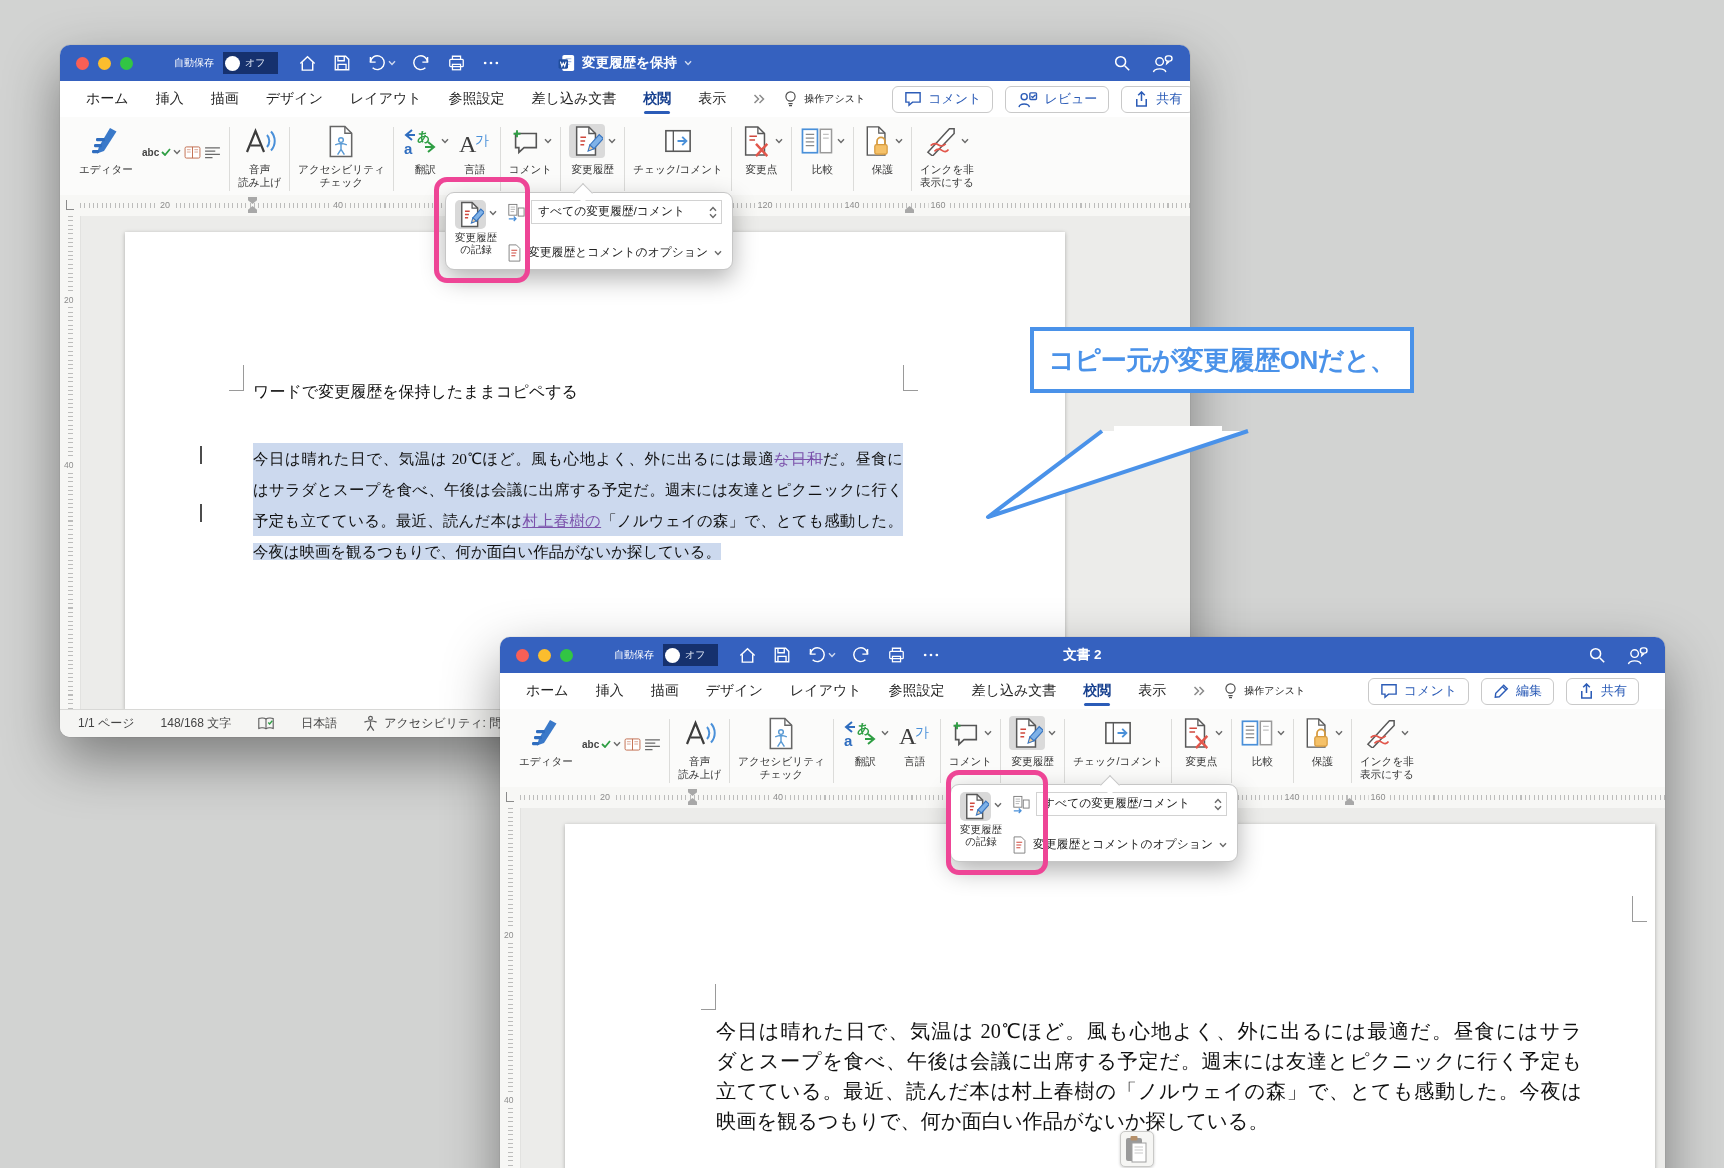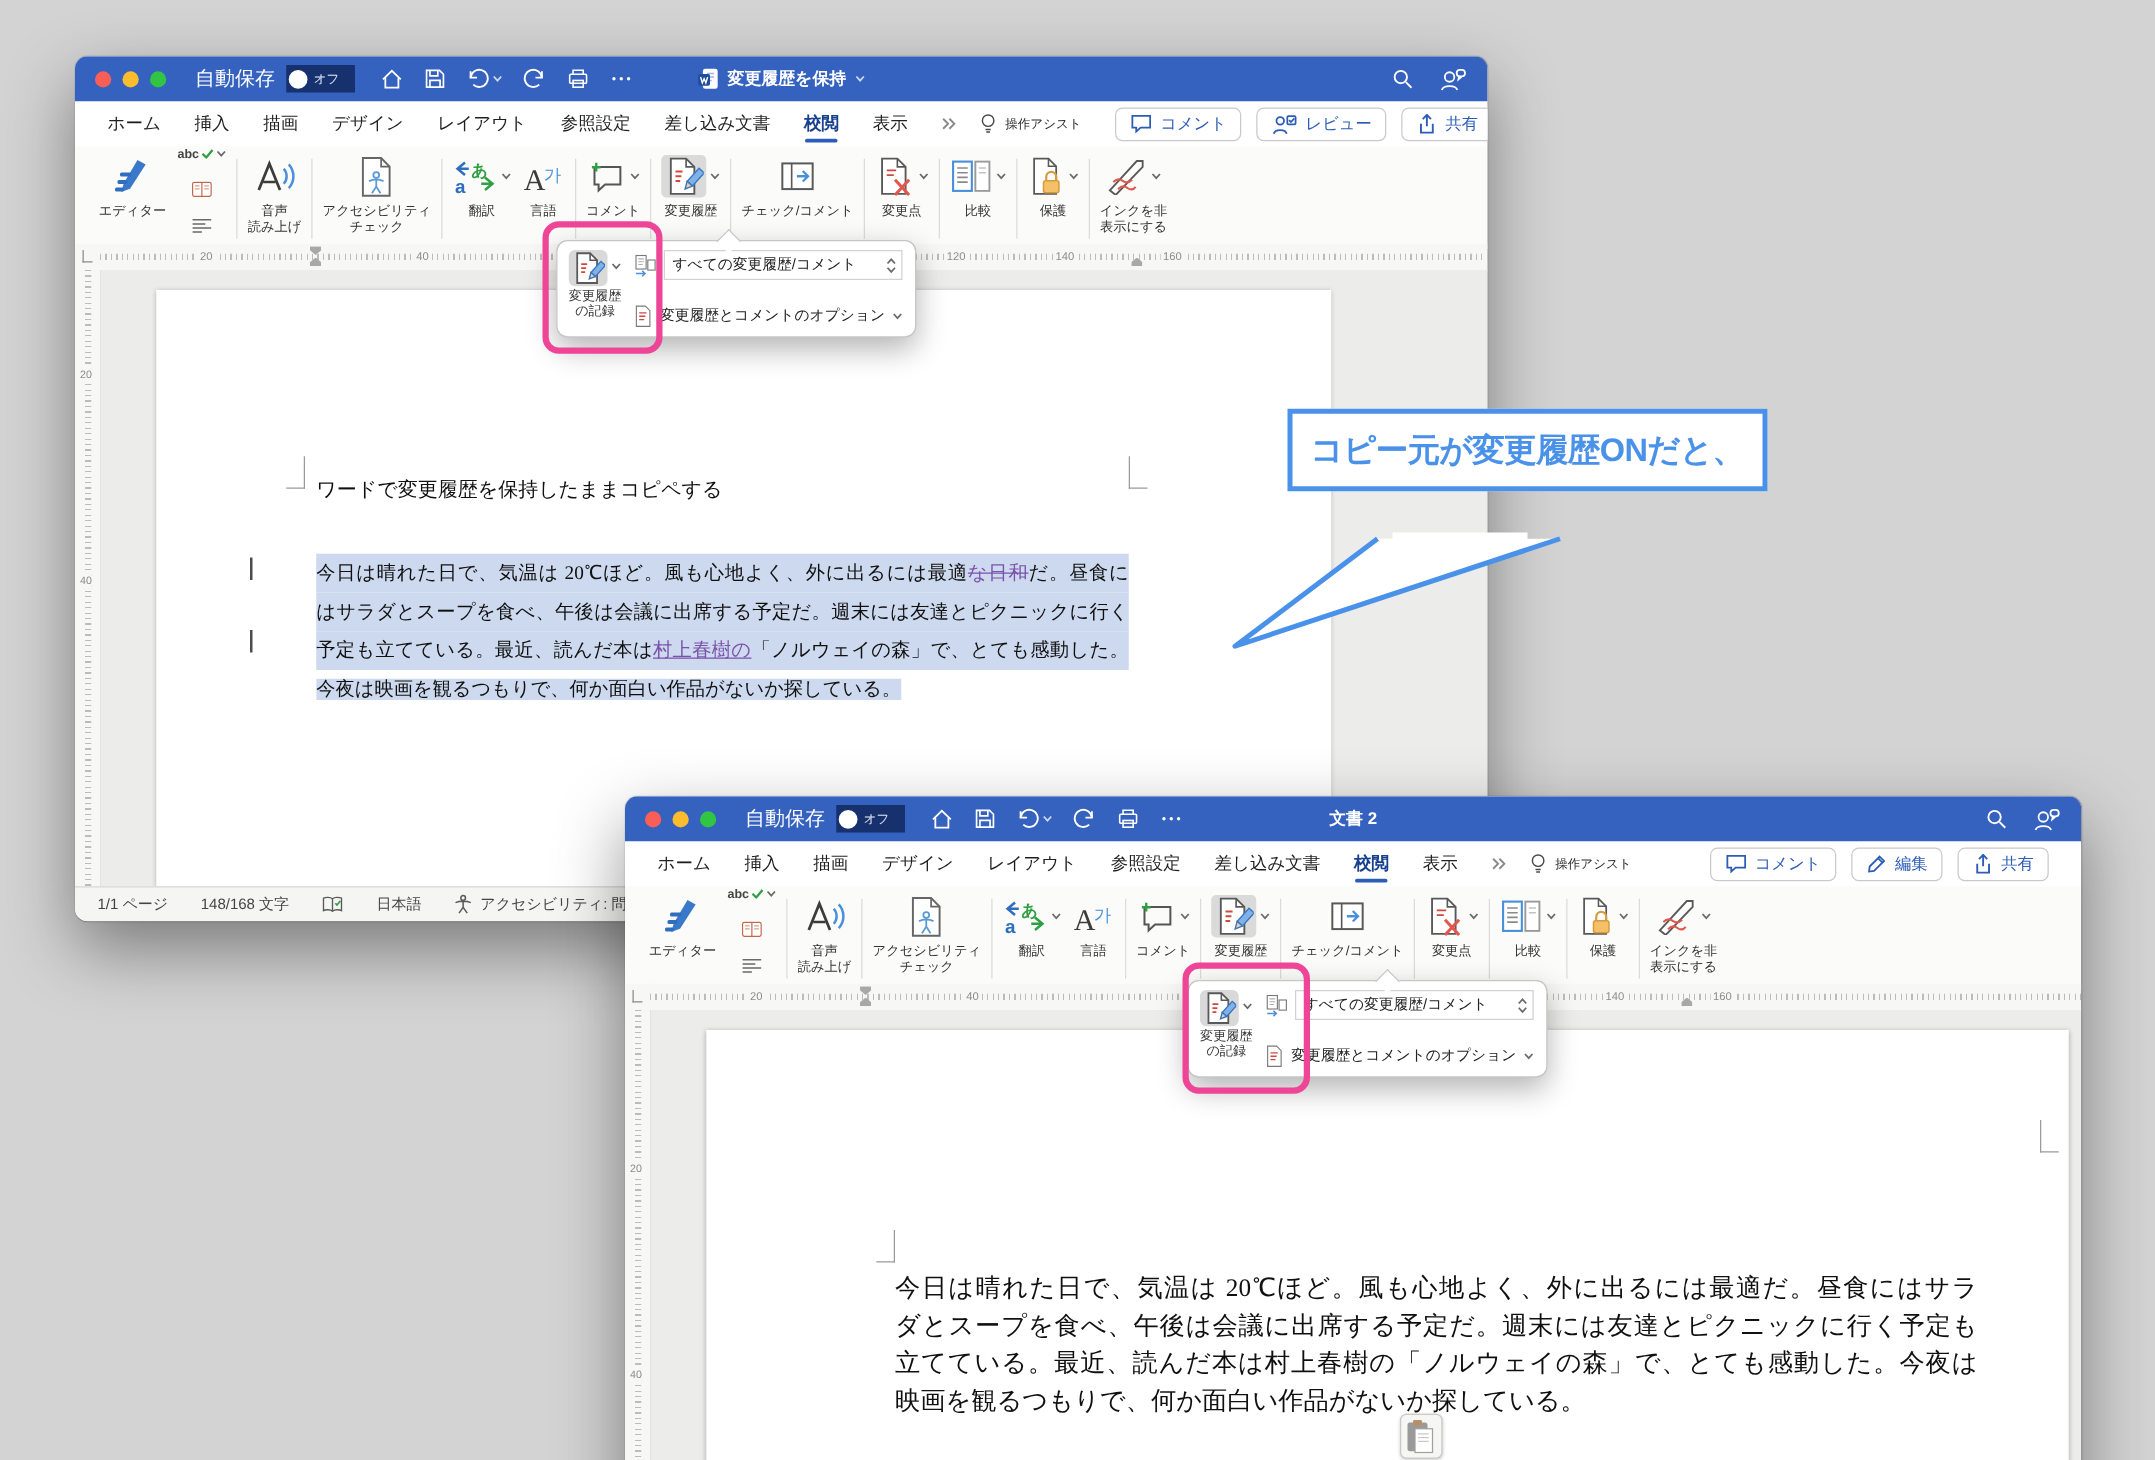--- a/index.html
+++ b/index.html
@@ -8,21 +8,21 @@
 
   
   .win{position:absolute;background:#fff;border-radius:10px;overflow:hidden;
        box-shadow:0 22px 55px rgba(0,0,0,.42),0 0 1px rgba(0,0,0,.4)}
   #win1{left:60px;top:45px;width:1130px;height:692px;z-index:10}
   #win2{left:500px;top:637px;width:1165px;height:640px;z-index:40}
 
   .titlebar{height:36px;background:#3561bf;display:flex;align-items:center;padding:0 16px;position:relative;color:#fff}
   .tl{width:13px;height:13px;border-radius:50%;margin-right:9px;flex:0 0 auto}
   .tl.red{background:#f95f56}.tl.yellow{background:#fbbd2e}.tl.green{background:#32c544}
-  .autosave{font-size:16px;margin:0 9px 0 14px;white-space:nowrap}
+  .autosave{font-size:10px;margin:0 9px 0 32px;white-space:nowrap}
   .toggle{width:48px;height:18px;border-radius:0;background:#16316e;display:flex;align-items:center;padding:2px 5px 2px 2px;gap:5px;cursor:default}
   .knob{width:15px;height:15px;border-radius:50%;background:#fff;flex:0 0 auto}
   .toggle .st{font-size:10px;color:#dfe6f4}
   .tbicons{display:flex;align-items:center;gap:16px;margin-left:20px}
   .tbicons .ic{display:flex;align-items:center;gap:2px}
   .title-center{position:absolute;left:50%;top:0;height:100%;transform:translateX(-50%);display:flex;align-items:center;gap:7px;font-size:13.5px;font-weight:700;white-space:nowrap}
   .title-right{margin-left:auto;display:flex;gap:20px;align-items:center}
 
   .tabrow{height:36px;display:flex;align-items:center;padding:0 26px 0 26px;background:#fff;white-space:nowrap}
   .tab{font-size:14px;color:#1f1f1f;margin-right:27px;position:relative;height:100%;display:flex;align-items:center;cursor:default}
@@ -34,21 +34,21 @@
   .abtn{height:27px;border:1px solid #c9c9c9;border-radius:6px;background:#fff;display:flex;align-items:center;gap:6px;padding:0 11px;color:#2c5cb7;font-size:13px;cursor:default;white-space:nowrap}
 
   .ribbon{height:78px;background:#fbfbfa;border-bottom:1px solid #e0e0de;display:flex;align-items:stretch;padding:3px 8px 0 12px}
   .rgroup{display:flex;align-items:stretch;gap:9px;padding:0 7px}
   .rsep{width:1px;background:#dcdcda;margin:7px 1px}
   .rbtn{display:flex;flex-direction:column;align-items:center;justify-content:flex-start;cursor:default}
   .rtop{height:42px;display:flex;align-items:center;gap:3px}
   .icwrap{display:flex;align-items:center}
   .rtop.pressed .icwrap{background:#dadada;border-radius:4px;padding:1px 2px}
   .rlabel{font-size:10.6px;line-height:12.5px;color:#333;text-align:center;white-space:pre-line;margin-top:1px}
-  .proofcol{display:flex;flex-direction:column;align-items:center;gap:16px;justify-content:center;height:64px}
+  .proofcol{display:flex;flex-direction:row;align-items:center;gap:3px;justify-content:center;height:64px}
   .prow1{display:flex;align-items:center;gap:2px;font-weight:700;font-size:10px;color:#444}
 
   
   .rulercorner{position:absolute;top:150px;left:0;width:20px;height:21px;background:#f7f7f5;border-bottom:1px solid #dededd;border-right:1px solid #e4e4e2}
   .rulercorner::after{content:"";position:absolute;left:6px;top:5px;width:7px;height:9px;border-left:1.5px solid #8a8a8a;border-bottom:1.5px solid #8a8a8a}
   .hruler{position:absolute;top:150px;left:20px;right:0;height:21px;background:#f7f7f5;border-bottom:1px solid #dededd;
     background-image:repeating-linear-gradient(90deg,#bcbcbb 0 1px,transparent 1px 4.35px);
     background-size:100% 5px;background-repeat:no-repeat;background-position:0 8px}
   .hnum{position:absolute;top:4px;font-size:9px;color:#8c8c8c;transform:translateX(-50%);background:#f7f7f5;padding:0 2px;line-height:12px}
   .ind{position:absolute;width:9px;height:7px;background:#a8a8a8}

